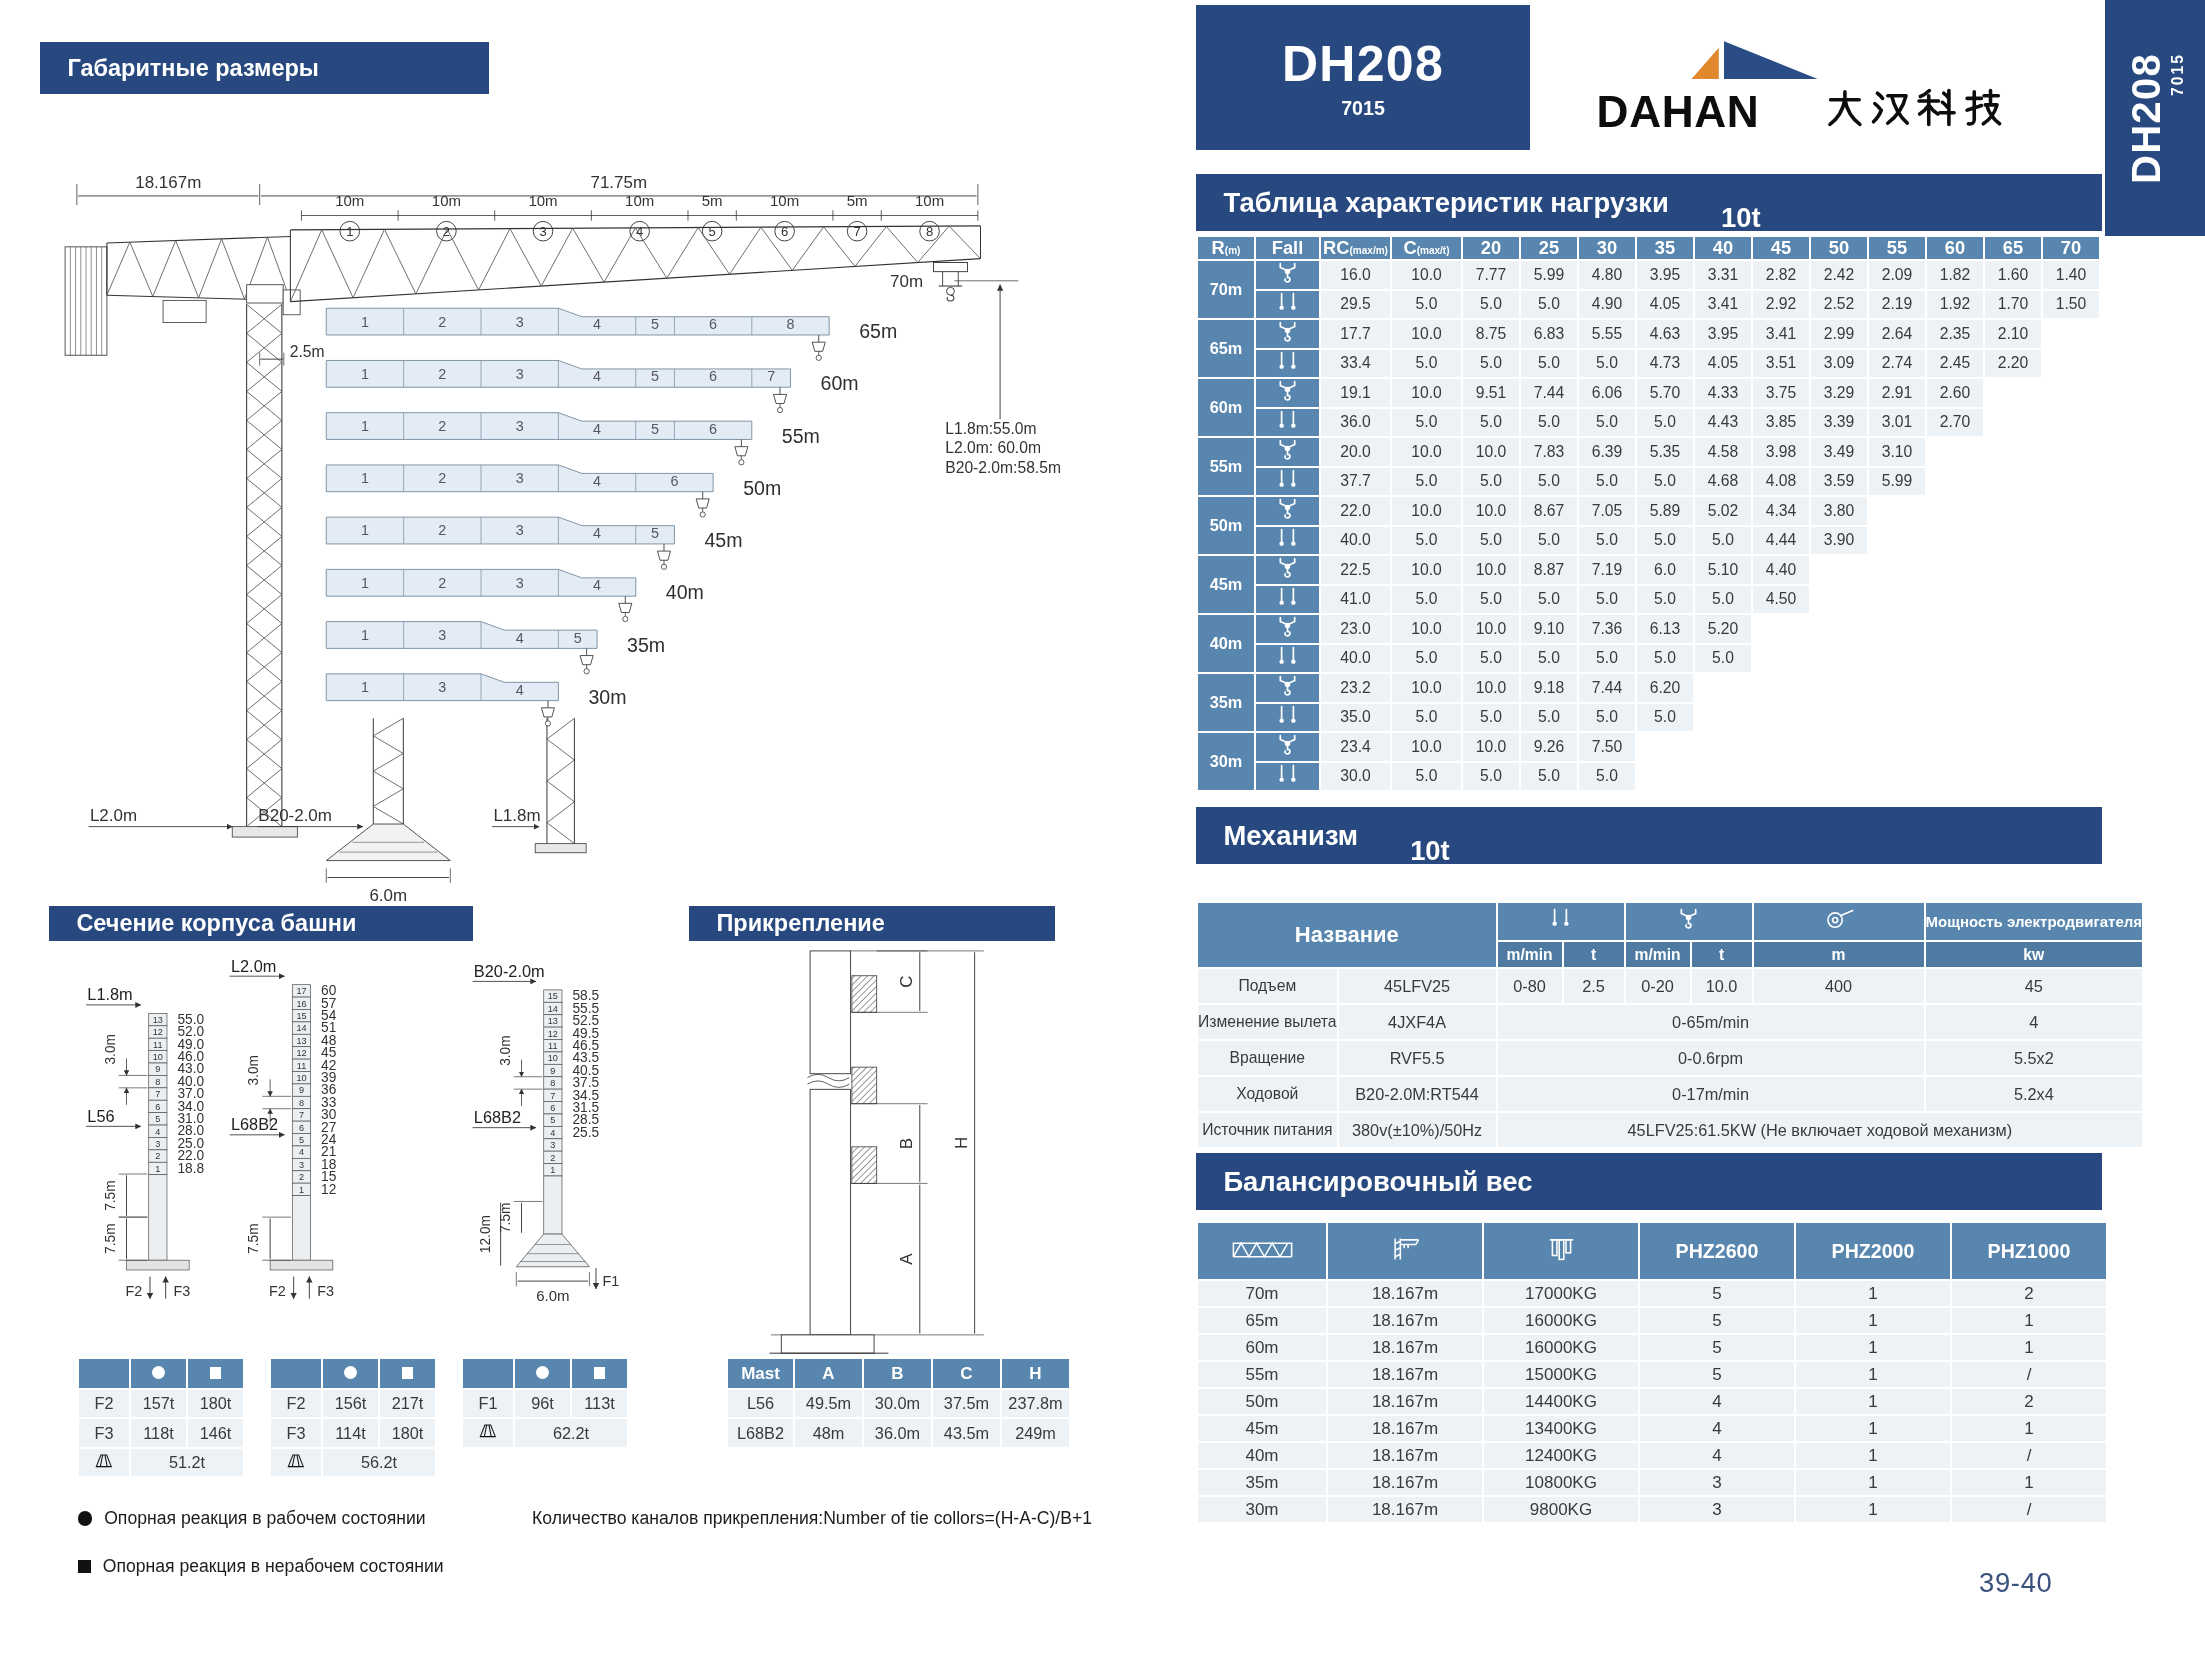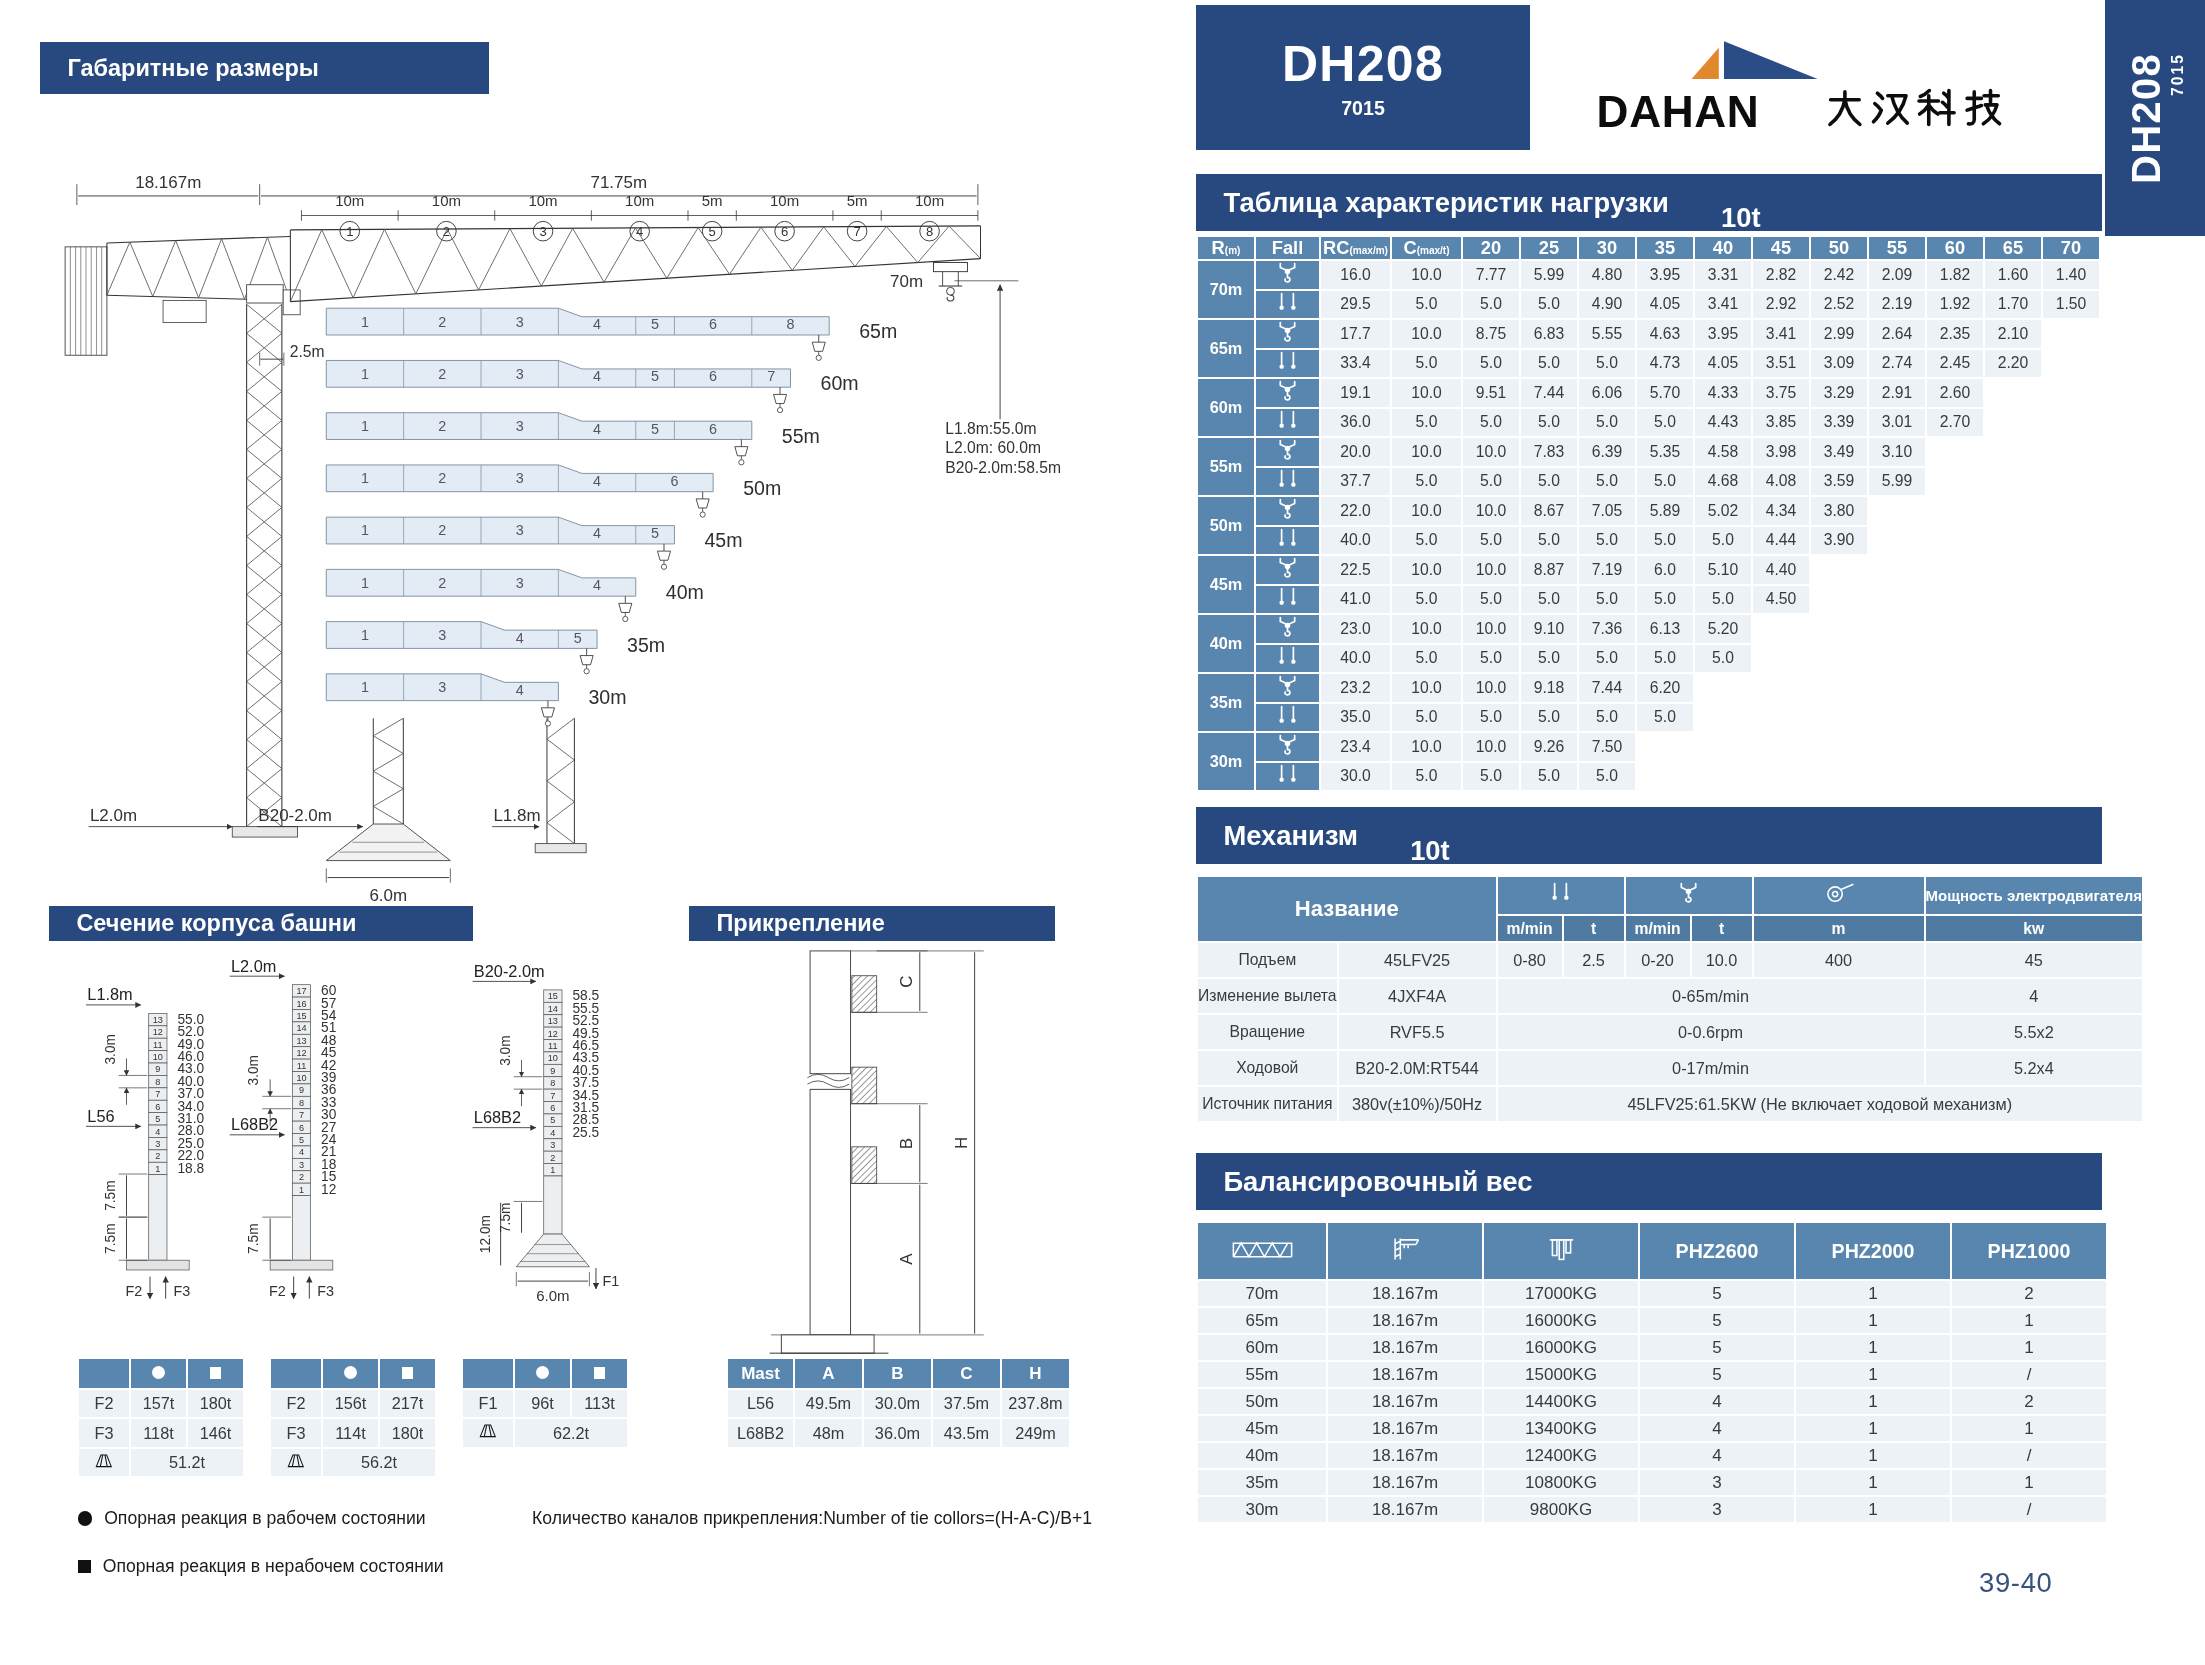--- a/index.html
+++ b/index.html
@@ -1196,21 +1196,21 @@
             <td class="wcell"></td>
           </tr>
         </tbody>
       </table>
     </div>
 
   <div class="bar" style="left:1196px;top:807px;width:906px;height:57px;font-size:27.4px;">
     <span>Механизм</span>
     <span class="cap">10t</span>
   </div>
-  <div class="abs" id="mech-host" style="left:1196px;top:875px;">
+  <div class="abs" id="mech-host" style="left:1196px;top:901px;">
       <table class="tbl mech">
         <colgroup>
           <col style="width:127px">
           <col style="width:157px">
           <col style="width:64px">
           <col style="width:60px">
           <col style="width:64px">
           <col style="width:60px">
           <col style="width:170px">
           <col style="width:183px">

